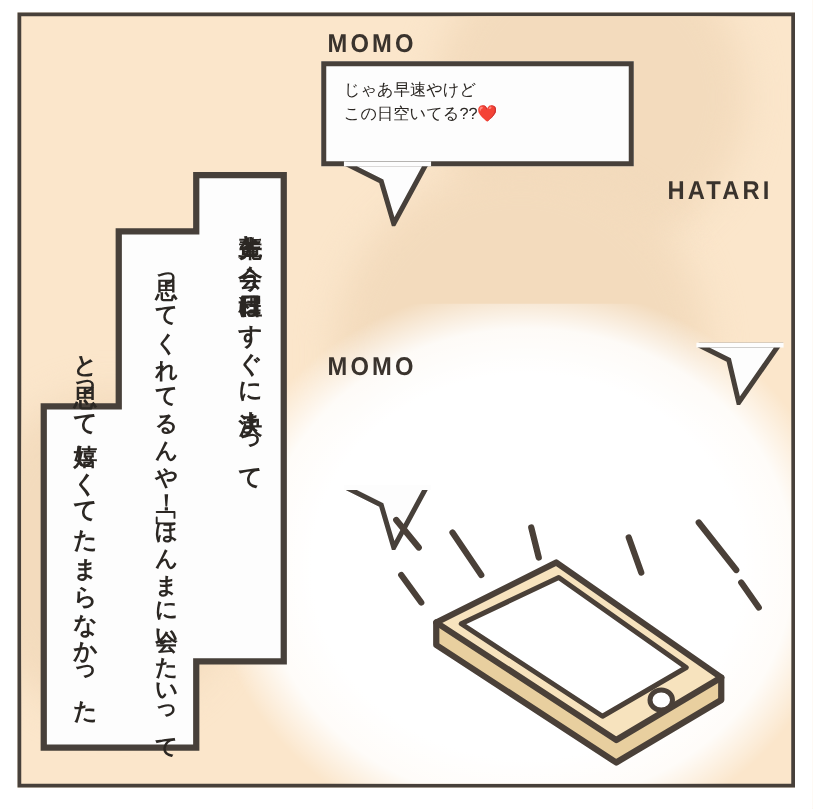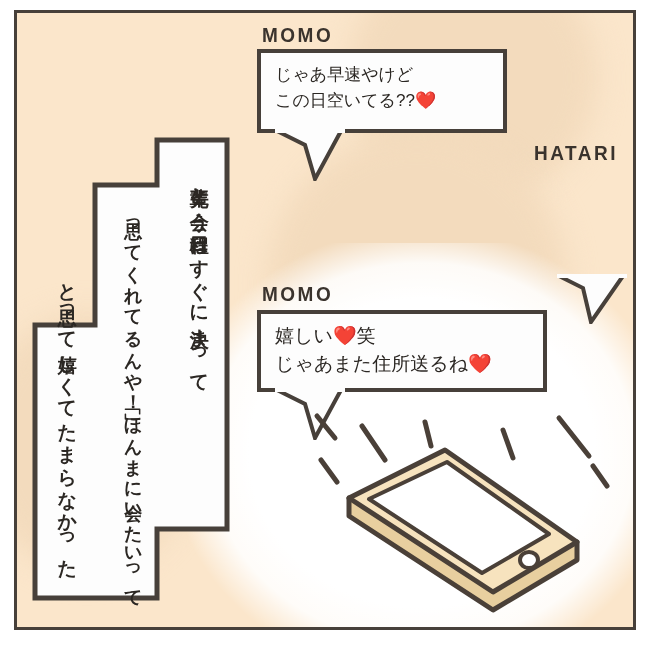--- a/index.html
+++ b/index.html
@@ -85,21 +85,21 @@
     font-family:"Liberation Sans", sans-serif;
     font-weight:700;
     font-size:19px;
     letter-spacing:2.5px;
     color:#3a332d;
     transform:scaleY(1.08);
   }
 
   
   #b1{ left:240px; top:36px; width:250px; height:84px; }
-  #b1 .txt{ font-size:17px; line-height:1.45; padding:10px 0 0 14px; }
+  #b1 .txt{ font-size:13px; line-height:1.45; padding:10px 0 0 14px; }
   #sp1{ left:245px; top:12px; }
 
   
   #b2{ left:330px; top:157px; width:278px; height:108px; }
   #b2 .txt{ font-size:19px; line-height:1.42; padding:8px 0 0 14px; }
   #sp2{ left:517px; top:130px; }
 
   
   #b3{ left:240px; top:297px; width:290px; height:82px; }
   #b3 .txt{ font-size:19px; line-height:1.45; padding:8px 0 0 14px; }
@@ -162,23 +162,20 @@
 
     <div class="speaker" id="sp2">HATARI</div>
 
     <svg class="tail" style="left:540px;top:261px;" width="70" height="50" viewBox="0 0 70 50">
       <path d="M 2 2 L 66 2 L 34 48 L 26 14 Z" fill="#FDFDFD" stroke="#47403A" stroke-width="4" stroke-linejoin="miter"></path>
       <rect x="0" y="0" width="70" height="4" fill="#FDFDFD"></rect>
     </svg>
 
     <div class="speaker" id="sp3">MOMO</div>
 
-    <div class="bubble" id="b3">
-      <div class="txt"><span>嬉しい</span><span class="emoji heart">❤️</span><span>笑</span><br><span>じゃあまた住所送るね</span><span class="emoji heart">❤️</span></div>
-    </div>
     <svg class="tail" style="left:258px;top:375px;" width="70" height="52" viewBox="0 0 70 52">
       <path d="M 2 2 L 66 2 L 40 50 L 30 16 Z" fill="#FDFDFD" stroke="#47403A" stroke-width="4" stroke-linejoin="miter"></path>
       <rect x="0" y="0" width="70" height="4" fill="#FDFDFD"></rect>
     </svg>
 
     <svg class="phone" viewBox="0 0 330 235">
       <g stroke="#4A4038" stroke-width="5" stroke-linejoin="round" stroke-linecap="round" fill="none">
 
         <g>
           <line x1="10" y1="8" x2="28" y2="30"></line>

